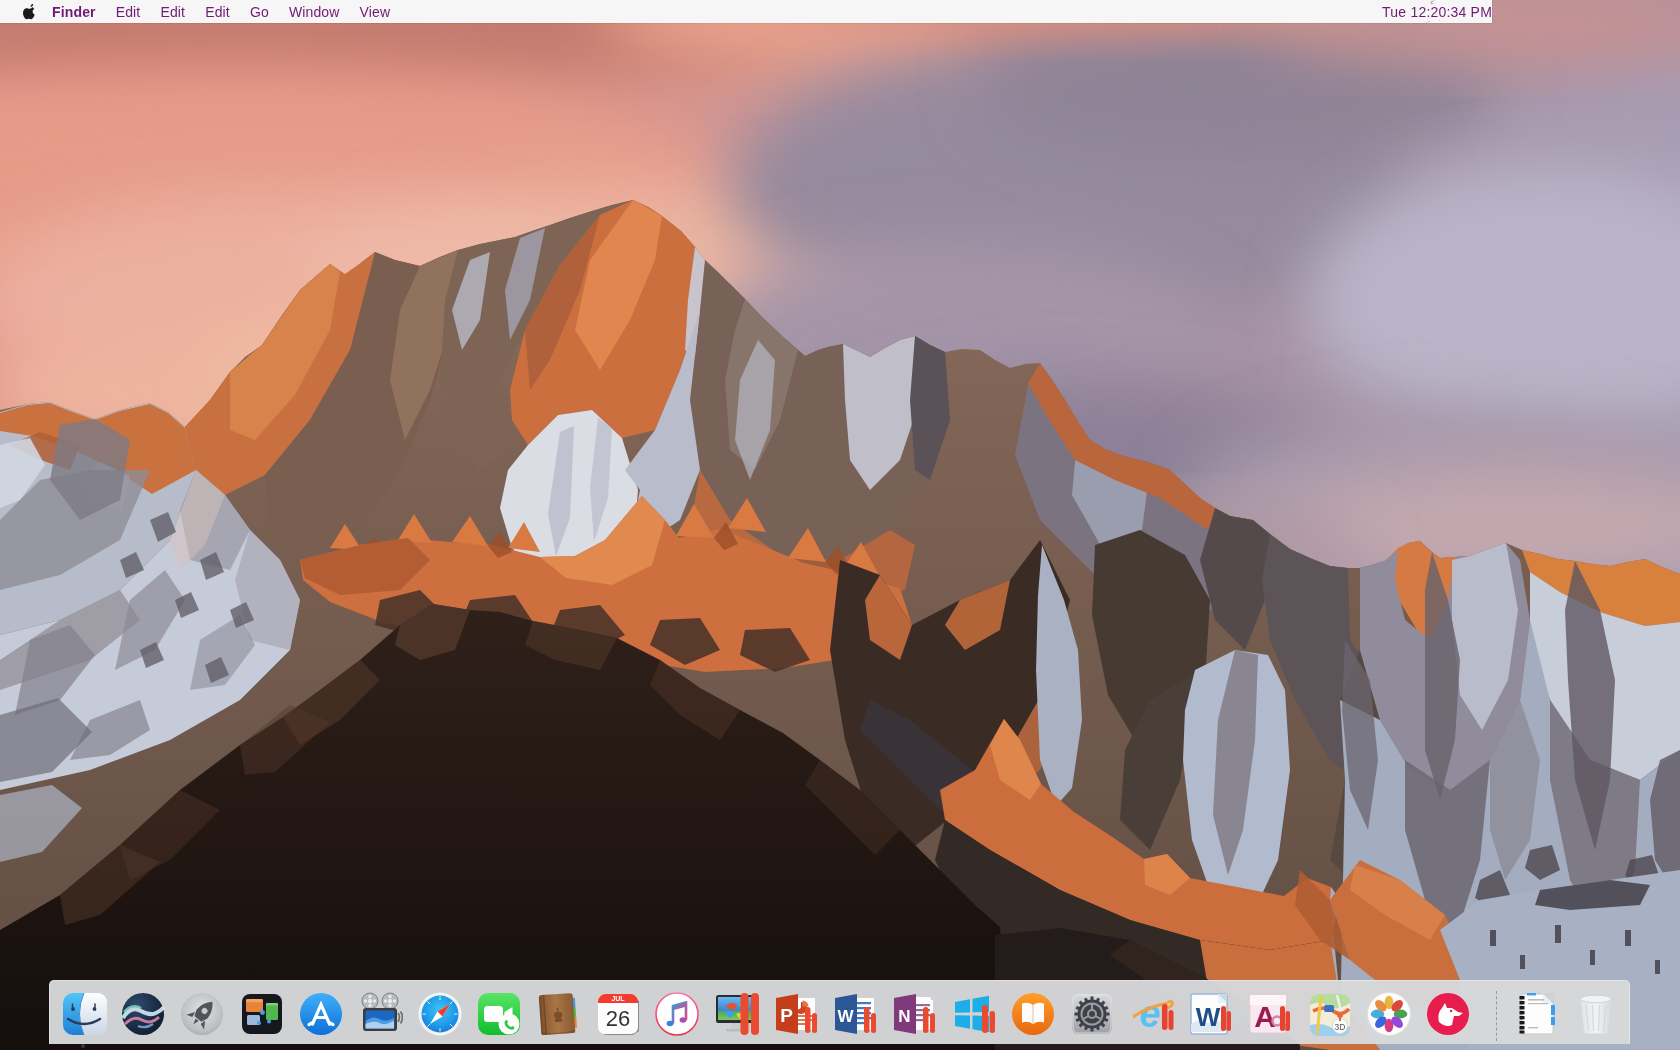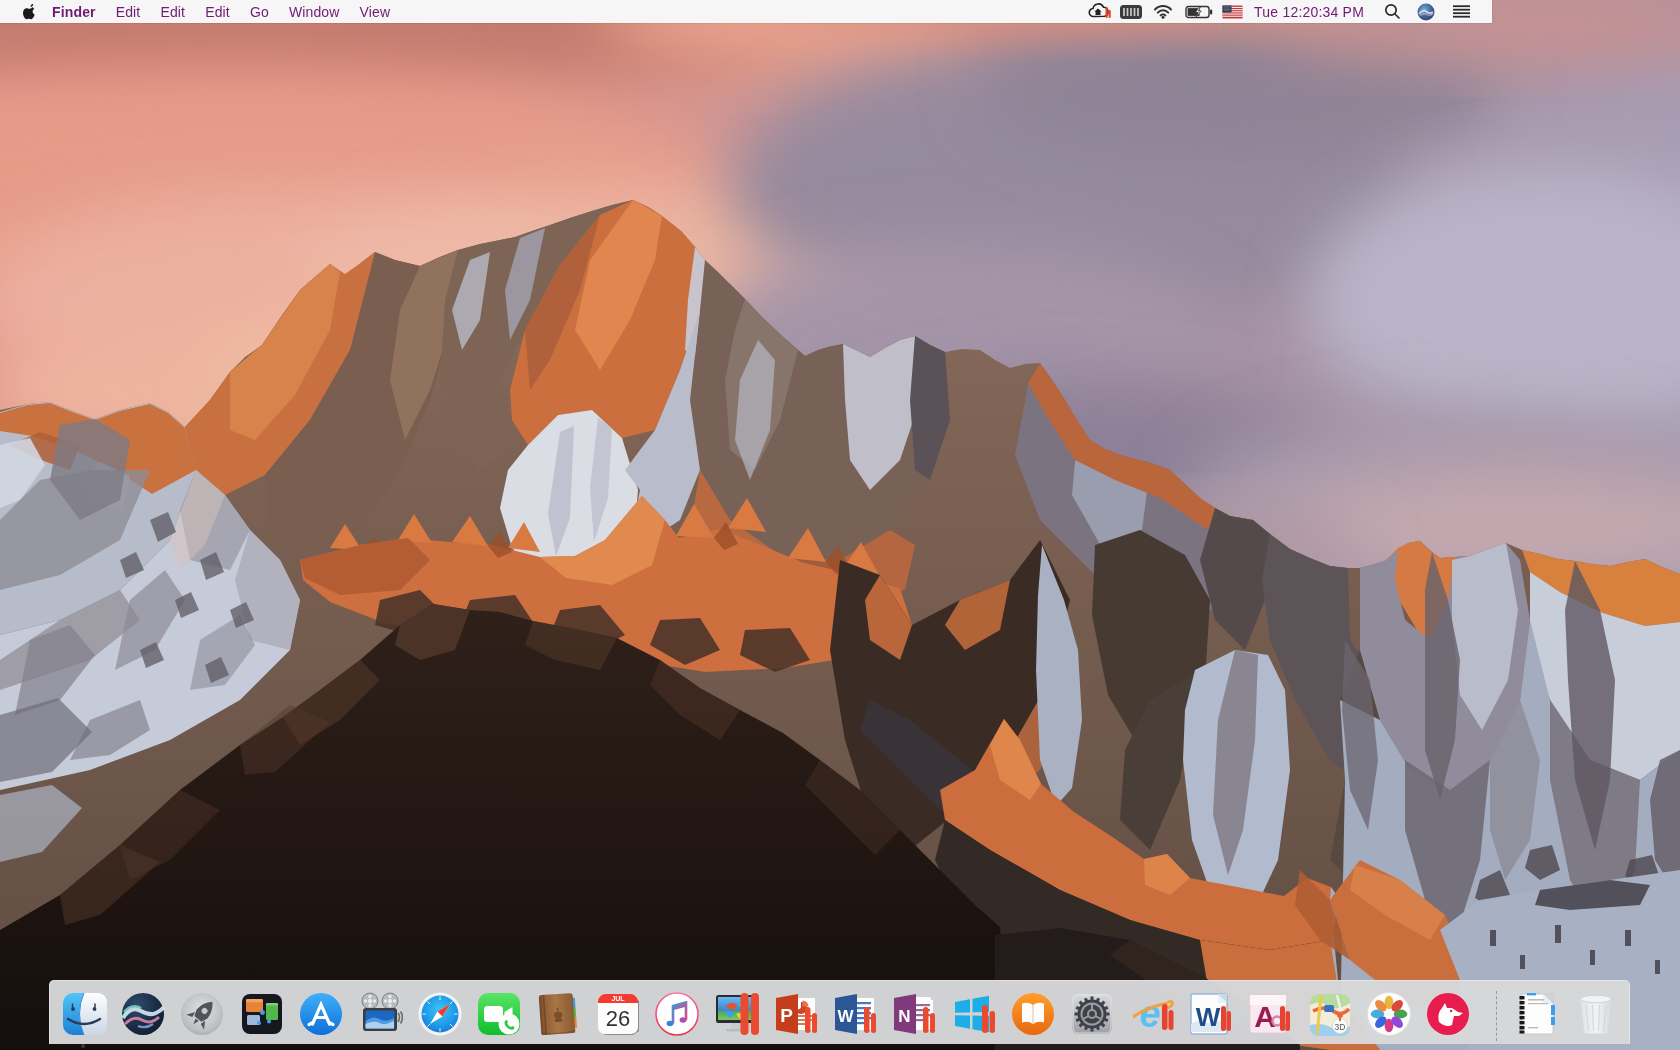--- a/index.html
+++ b/index.html
@@ -2,21 +2,21 @@
 <html><head>
 <meta charset="utf-8">
 <style>
 html,body{margin:0;padding:0;background:#000;}
 #screen{position:relative;width:1680px;height:1050px;overflow:hidden;font-family:"Liberation Sans",sans-serif;}
 #wall{position:absolute;top:0;left:0;}
 #menubar{position:absolute;top:0;left:0;width:1492px;height:23px;background:#f6f6f6;z-index:20;
  box-shadow:0 0 1px rgba(0,0,0,.3);display:flex;align-items:center;color:#701a75;font-size:14px;}
 #menubar .mi{margin:0 10px;white-space:nowrap;letter-spacing:.15px;}
 #menubar .b{font-weight:bold;}
-#mright{position:absolute;right:0;top:0;height:23px;display:flex;align-items:center;}
+#mright{position:absolute;right:0;top:0;height:23px;display:flex;align-items:center;flex-direction:column;}
 #clock{font-size:14px;margin:0;letter-spacing:.2px;}
 #dock{position:absolute;left:49px;top:980px;width:1581px;height:64px;background:rgba(215,216,218,.97);
  border-radius:5px 5px 0 0;z-index:20;border:1px solid rgba(255,255,255,.35);border-bottom:none;box-sizing:border-box;}
 .dicon{position:absolute;top:10px;width:46px;height:46px;}
 #rundot{position:absolute;left:81px;top:1044px;width:4px;height:4px;border-radius:2px;background:#3a3a3a;z-index:21;}
 </style>
 </head>
 <body>
 <div id="screen">
 <svg id="wall" width="1680" height="1050" viewBox="0 0 1680 1050">

